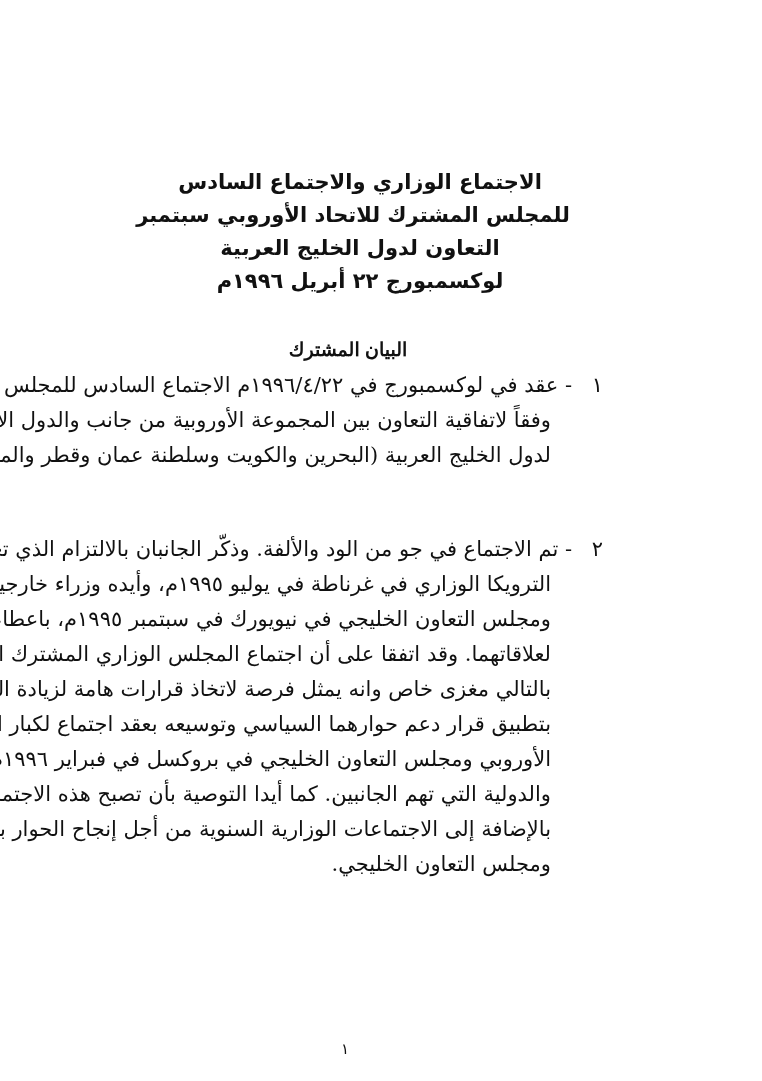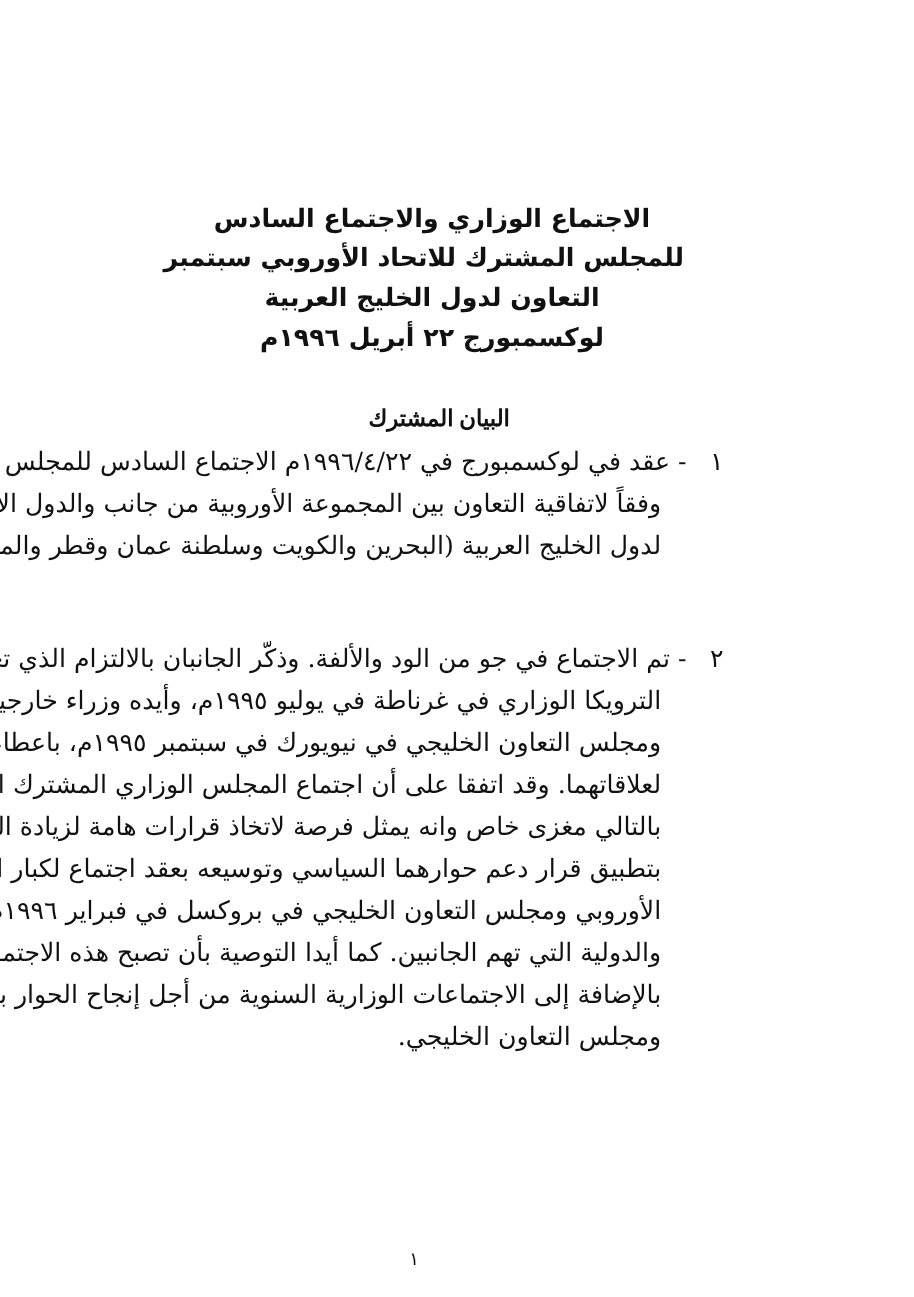--- a/index.html
+++ b/index.html
@@ -32,24 +32,24 @@
       font-size: 21px;
       line-height: 33px;
     }
     .title-line {
       display: block;
       white-space: nowrap;
     }
     .subtitle {
       position: absolute;
       top: 336px;
-      left: 286px;
+      left: 268px;
       width: 160px;
       text-align: center;
-      font-family: Liberation Serif, serif;
+      font-family: Liberation Sans, sans-serif;
       font-weight: bold;
       font-size: 19px;
       line-height: 28px;
     }
     .para {
       position: absolute;
       right: 14px;
       font-family: "DejaVu Serif", serif;
       font-size: 21px;
       line-height: 35px;

